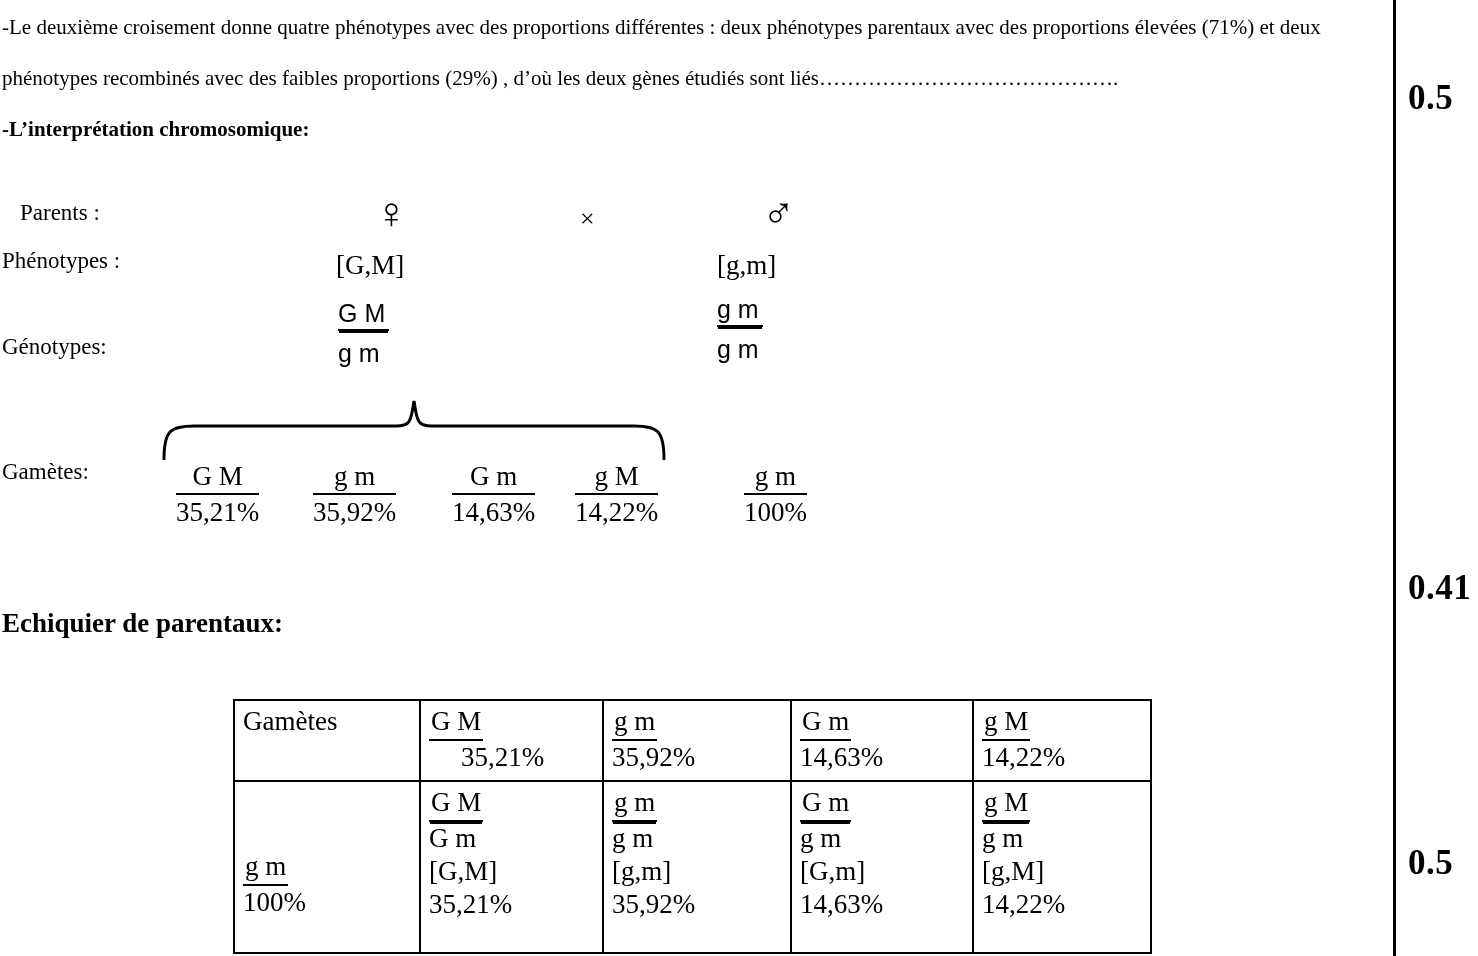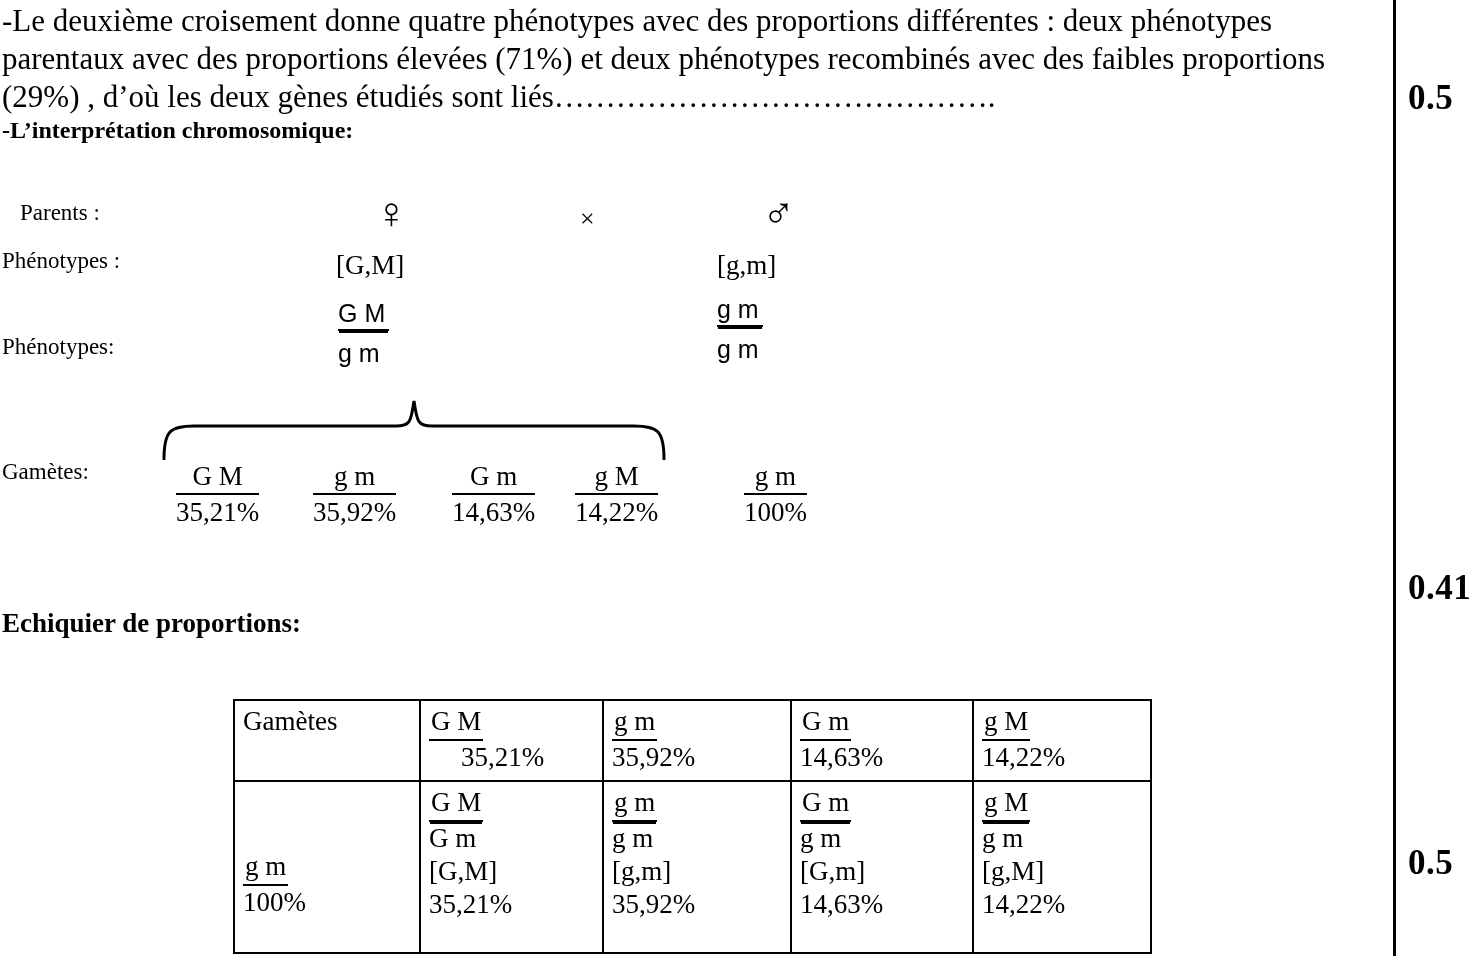--- a/index.html
+++ b/index.html
@@ -36,31 +36,31 @@
   .score-1 { top: 78px; }
   .score-2 { top: 568px; }
   .score-3 { top: 843px; }
 
   
   .intro {
     position: absolute;
     left: 2px;
     top: 2px;
     width: 1378px;
-    font-size: 31px;
-    line-height: 38px;
+    font-size: 21px;
+    line-height: 51px;
     text-align: left;
   }
   .intro p { margin: 0; }
 
   .subhead {
     position: absolute;
     left: 2px;
     top: 117px;
-    font-size: 24px;
+    font-size: 21px;
     font-weight: bold;
   }
 
   
   .diagram { position: absolute; left: 0; top: 0; width: 1380px; height: 560px; }
 
   .lbl {
     position: absolute;
     font-size: 23px;
     white-space: nowrap;
@@ -194,21 +194,21 @@
 <div class="intro">
   <p>-Le deuxième croisement donne quatre phénotypes avec des proportions différentes : deux phénotypes parentaux avec des proportions élevées (71%) et  deux phénotypes recombinés  avec des faibles proportions (29%) , d’où les deux gènes étudiés sont liés…………………………………….</p>
 </div>
 
 <div class="subhead">-L’interprétation chromosomique:</div>
 
 <div class="diagram">
 
   <div class="lbl lbl-parents">Parents :</div>
   <div class="lbl lbl-phenotypes">Phénotypes :</div>
-  <div class="lbl lbl-genotypes">Phénotypes:</div>
+  <div class="lbl lbl-genotypes">Génotypes:</div>
   <div class="lbl lbl-gametes">Gamètes:</div>
 
   <div class="sym sym-female">♀</div>
   <div class="sym sym-cross">×</div>
   <div class="sym sym-male">♂</div>
 
   <div class="pheno pheno-f">[G,M]</div>
   <div class="pheno pheno-m">[g,m]</div>
 
   <div class="geno geno-f">
@@ -243,21 +243,21 @@
     <span class="allele">g  M</span>
     <span class="pct">14,22%</span>
   </div>
   <div class="gam gam-5">
     <span class="allele">g   m</span>
     <span class="pct">100%</span>
   </div>
 
 </div>
 
-<div class="echiquier-head">Echiquier de proportions:</div>
+<div class="echiquier-head">Echiquier de parentaux:</div>
 
 <table class="punnett">
   <tbody>
     <tr class="hdr-row">
       <td class="c0">
         <span class="line">Gamètes</span>
       </td>
       <td class="c1">
         <span class="line"><span class="u1">G M</span></span>
         <span class="indent-pct">35,21%</span>

